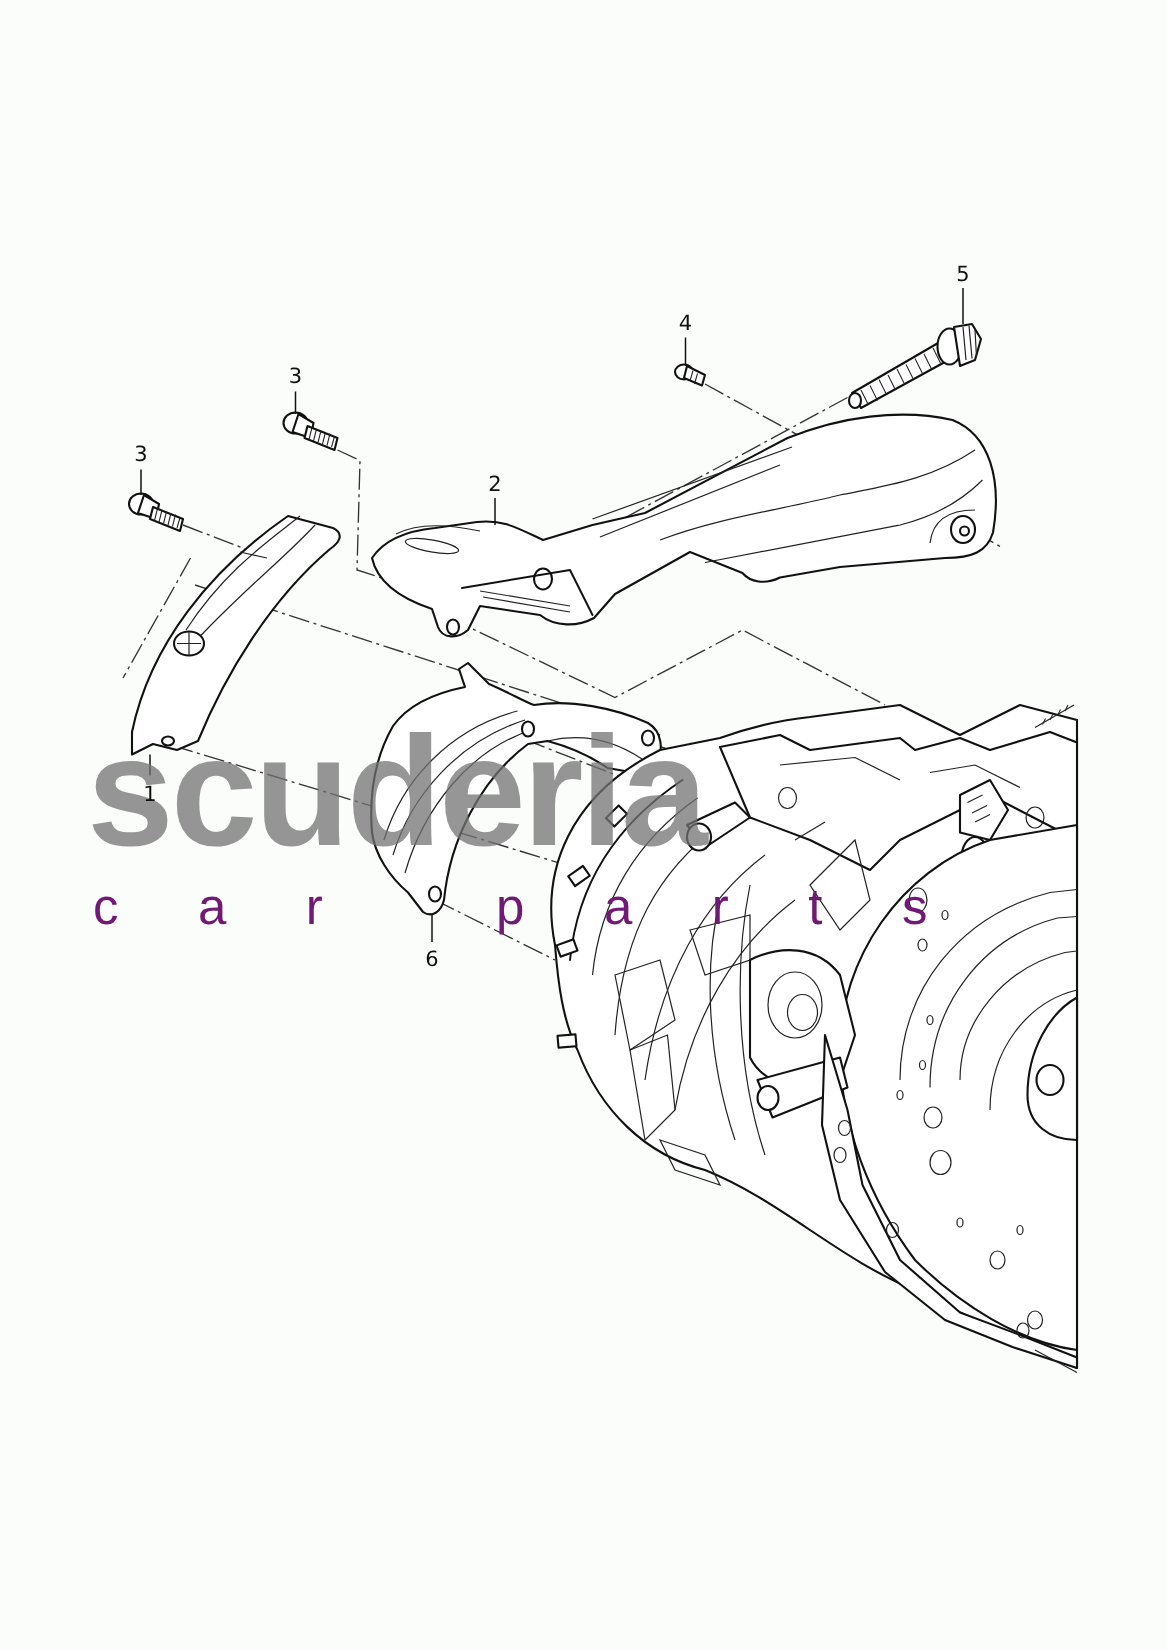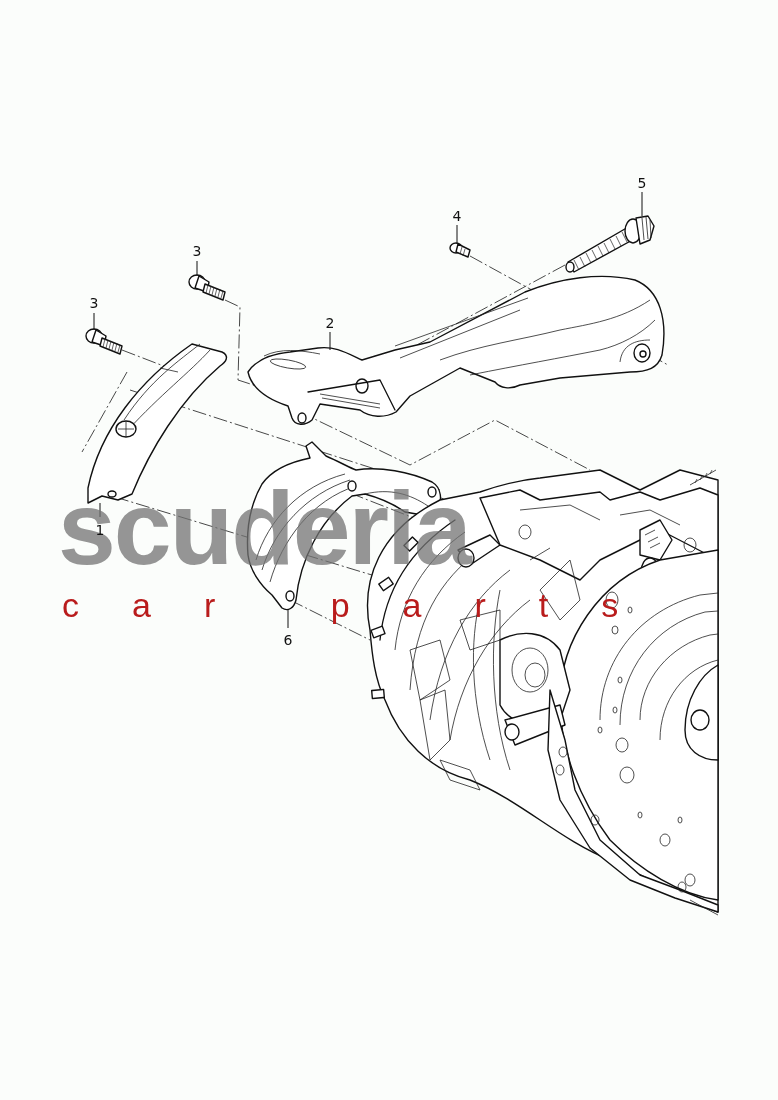--- a/index.html
+++ b/index.html
@@ -34,21 +34,21 @@
       line-height: 1;
       white-space: nowrap;
       pointer-events: none;
     }
     .wm-sub {
       position: absolute;
       left: 62px;
       top: 588px;
       font-family: "Liberation Sans", sans-serif;
       font-size: 34px;
-      color: #b91c1c;
+      color: #701a75;
       letter-spacing: 53px;
       line-height: 1;
       white-space: nowrap;
       pointer-events: none;
     }
     .callout {
       position: absolute;
       font-family: "DejaVu Sans", sans-serif;
       font-size: 14px;
       color: #111;

